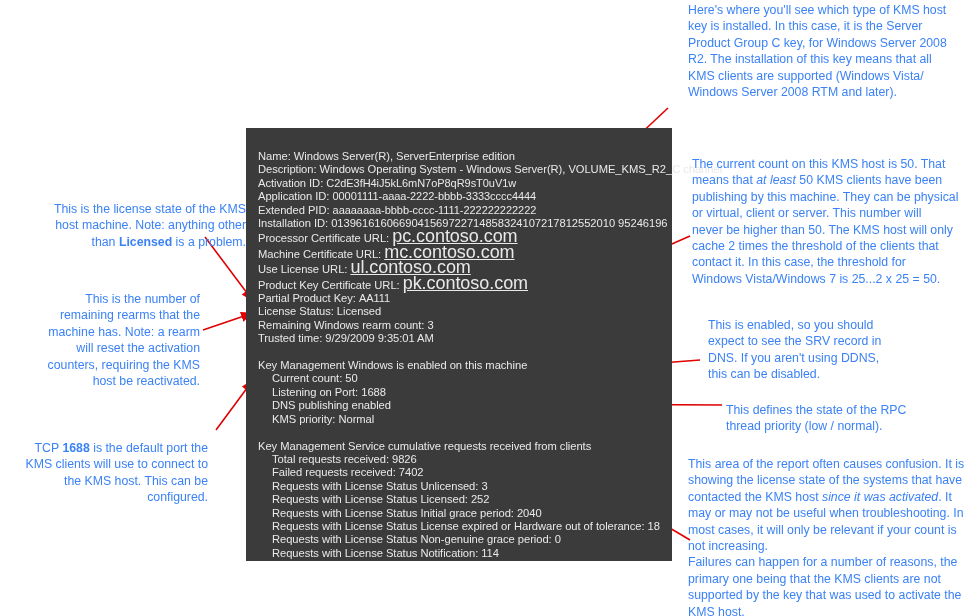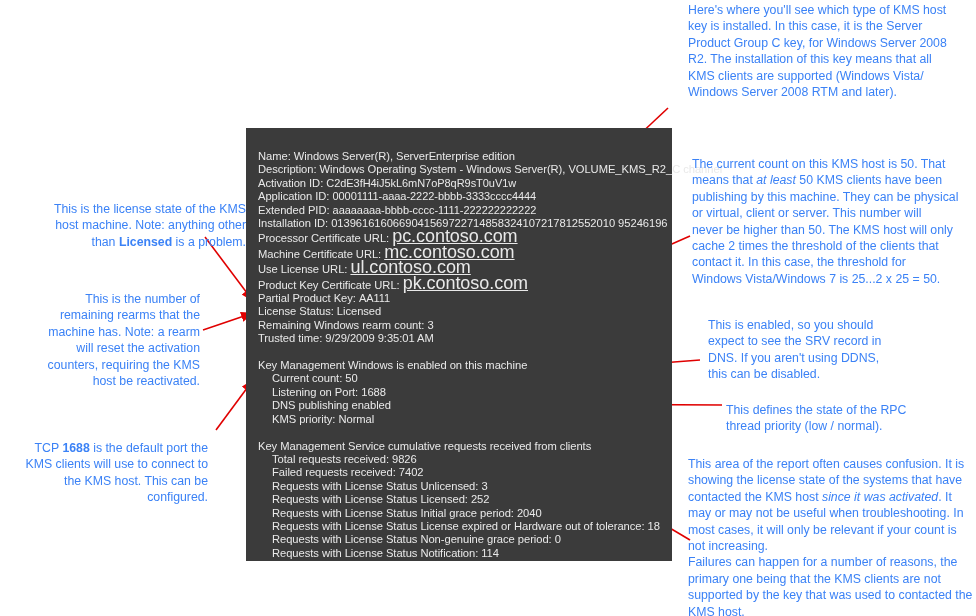--- a/index.html
+++ b/index.html
@@ -160,21 +160,21 @@
 
   <div class="annot" style="left:688px; top:456px; width:288px;">
     <div>This area of the report often causes confusion.  It is</div>
     <div>showing the license state of the systems that have</div>
     <div><span>contacted the KMS host </span><em>since it was activated</em><span>.  It</span></div>
     <div>may or may not be useful when troubleshooting.  In</div>
     <div>most cases, it will only be relevant if your count is</div>
     <div>not increasing.</div>
     <div>Failures can happen for a number of reasons, the</div>
     <div>primary one being that the KMS clients are not</div>
-    <div>supported by the key that was used to contacted the</div>
+    <div>supported by the key that was used to activate the</div>
     <div>KMS host.</div>
   </div>
 
   <div class="annot right-align" style="left:0px; top:201px; width:202px;padding-left:44px;">
     <div>This is the license state of the KMS</div>
     <div>host machine.  Note: anything other</div>
     <div><span>than </span><b>Licensed</b><span> is a problem.</span></div>
   </div>
 
   <div class="annot right-align" style="left:0px; top:291px; width:200px;">

